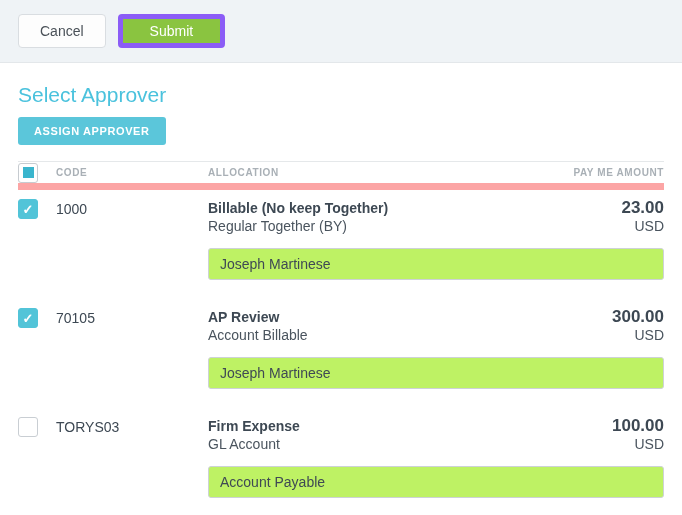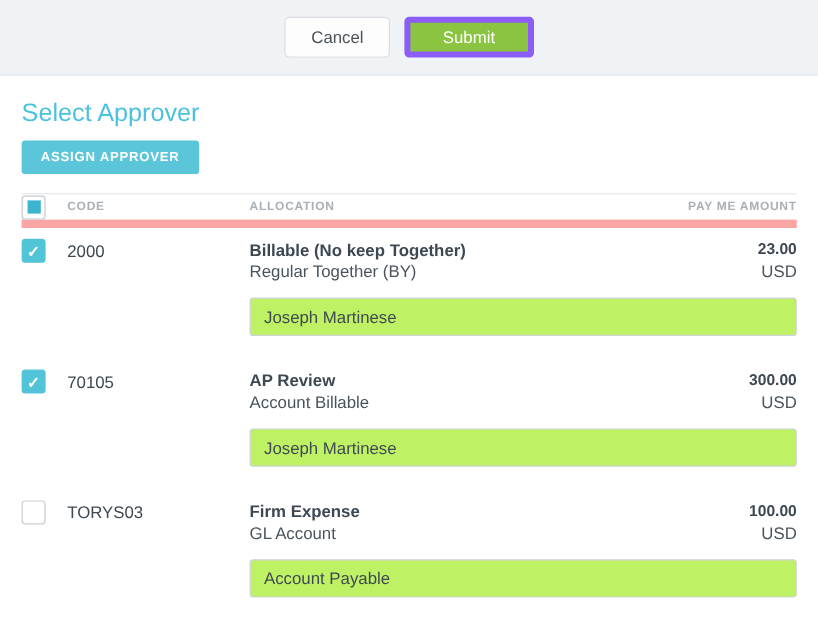--- a/index.html
+++ b/index.html
@@ -11,21 +11,21 @@
     overflow: hidden;
   }
 
   
   .topbar {
     height: 63px;
     background: #eff3f6;
     border-bottom: 1px solid #e3e7ea;
     display: flex;
     align-items: center;
-    justify-content: center;
+    justify-content: flex-start;
     padding: 0 18px;
     gap: 12px;
   }
   .btn {
     height: 34px;
     border-radius: 4px;
     font-size: 14px;
     font-family: "Liberation Sans", sans-serif;
     cursor: pointer;
     display: inline-flex;
@@ -94,21 +94,21 @@
   .col-code { width: 152px; flex: none; }
   .col-main { flex: 1; }
   .th-amount { text-align: right; }
 
   .row { display: flex; padding: 9px 0 19px 0; }
   .code-text { font-size: 14px; color: #3d4853; padding-top: 2px; }
 
   .row-top { display: flex; justify-content: space-between; }
   .alloc-name   { font-size: 14px; font-weight: bold; line-height: 18px; color: #3d4853; }
   .alloc-detail { font-size: 14px; line-height: 18px; color: #4a545e; }
-  .amount-value { font-size: 13px; font-weight: bold; line-height: 18px; color: #3d4853; text-align: center; margin-left: 11px; }
+  .amount-value { font-size: 17px; font-weight: bold; line-height: 18px; color: #3d4853; text-align: center; margin-left: 11px; }
   .amount-curr  { font-size: 14px; line-height: 18px; color: #4a545e; text-align: right; }
 
   .approver-input {
     margin-top: 13px;
     width: 100%;
     height: 32px;
     border: 1px solid #cdd2d6;
     border-radius: 3px;
     padding: 0 11px;
     font-size: 14px;
@@ -179,21 +179,21 @@
     </div>
   </div>
 
   <div class="row">
     <div class="col-cb">
       <span class="checkbox checked">
         <span class="check-glyph">✓</span>
       </span>
     </div>
     <div class="col-code">
-      <div class="code-text">2000</div>
+      <div class="code-text">1000</div>
     </div>
     <div class="col-main">
       <div class="row-top">
         <div>
           <div class="alloc-name">Billable (No keep Together)</div>
           <div class="alloc-detail">Regular Together (BY)</div>
         </div>
         <div>
           <div class="amount-value">23.00</div>
           <div class="amount-curr">USD</div>

